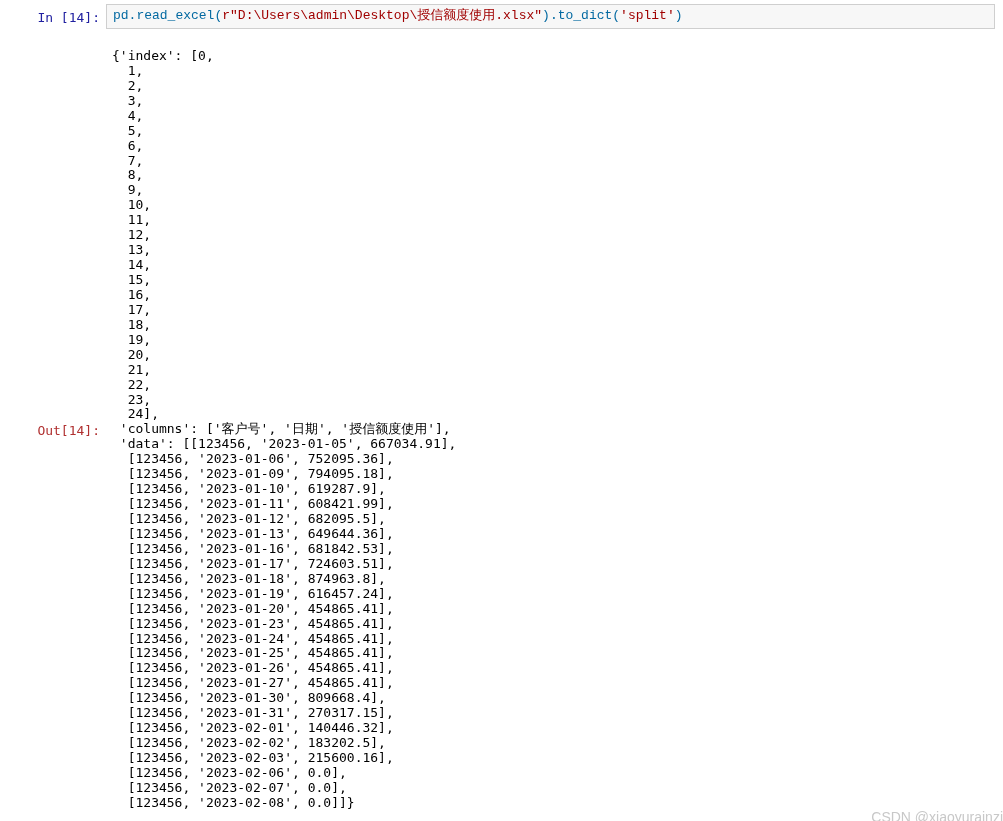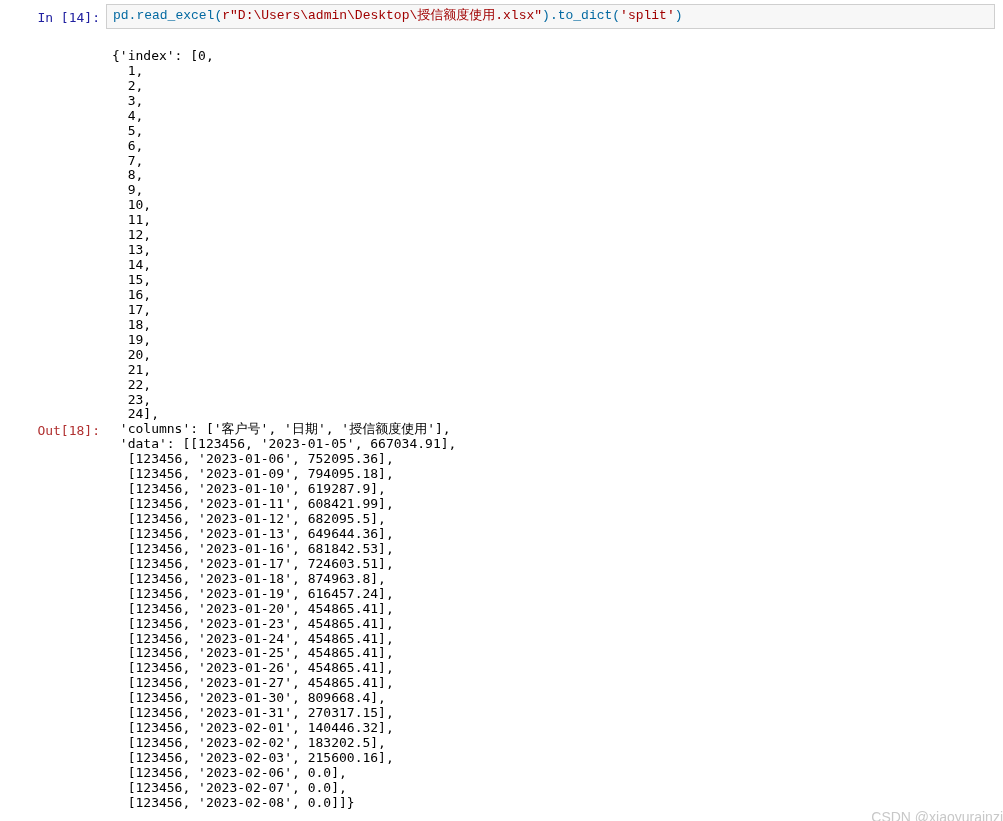--- a/index.html
+++ b/index.html
@@ -61,21 +61,21 @@
 </style>
 </head>
 <body>
 
 <div class="cell">
   <div class="prompt prompt-in">In  [14]:</div>
   <div class="input-area"><span class="tok-call">pd.read_excel(</span><span class="tok-raw">r</span><span class="tok-str">"D:\Users\admin\Desktop\授信额度使用.xlsx"</span><span class="tok-call">).to_dict(</span><span class="tok-str">'split'</span><span class="tok-call">)</span></div>
 </div>
 
 <div class="cell">
-  <div class="prompt prompt-out">Out[18]:</div>
+  <div class="prompt prompt-out">Out[14]:</div>
   <div class="output-area" id="out-area">{'index': [0,
   1,
   2,
   3,
   4,
   5,
   6,
   7,
   8,
   9,

